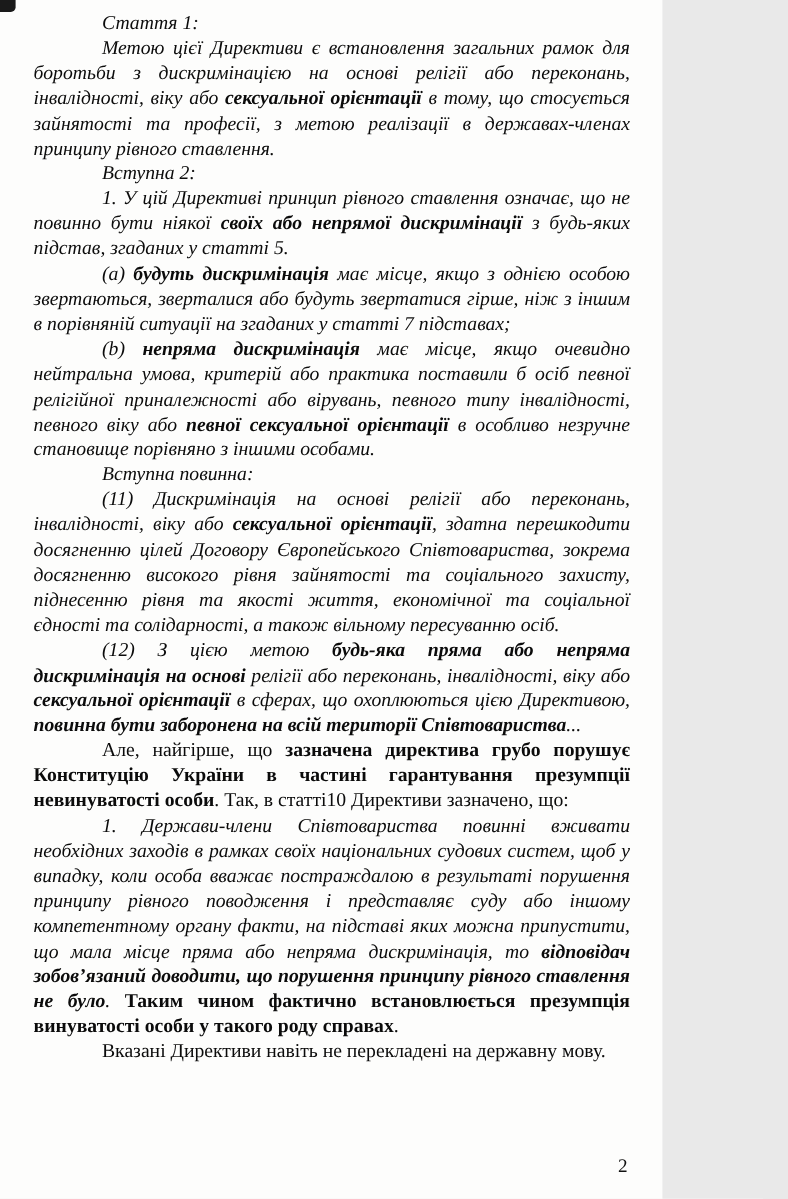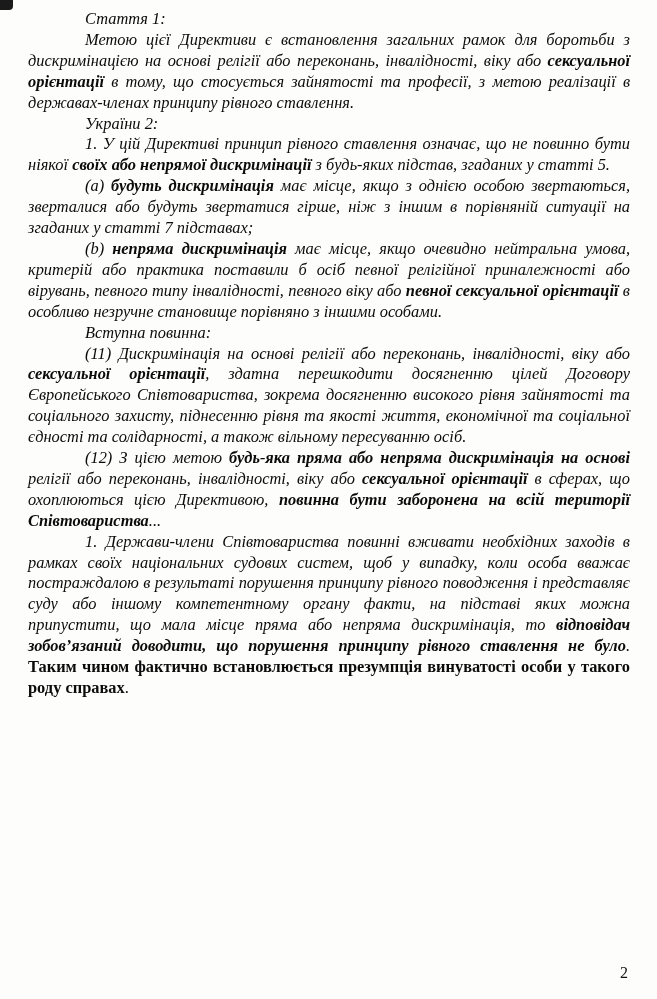--- a/index.html
+++ b/index.html
@@ -3,21 +3,21 @@
 <meta charset="utf-8">
 <style>
   html, body { margin: 0; padding: 0; }
   body {
     width: 657px; height: 999px;
     background: #e9e9e9;
     overflow: hidden;
   }
   .page {
     position: relative;
-    width: 657px; height: 999px;
+    width: 552px; height: 999px;
     box-sizing: border-box;
     background: #fdfdfc;
     color: #0b0b0b;
     font-family: "Liberation Serif", "DejaVu Serif", serif;
     font-size: 16.4px;
     line-height: 20.9px;
     padding: 9px 27px 0 28px;
   }
   .para {
     margin: 0;
@@ -44,23 +44,25 @@
   }
 </style>
 </head>
 <body>
 
 <div class="page">
   <div class="scan-artifact"></div>
   <div class="body-text">
       <p class="para"><span class="run i">Стаття 1:</span></p>
       <p class="para"><span class="run i">Метою цієї Директиви є встановлення загальних рамок для боротьби з дискримінацією на основі релігії або переконань, інвалідності, віку або </span><span class="run i b">сексуальної орієнтації</span><span class="run i"> в тому, що стосується зайнятості та професії, з метою реалізації в державах-членах принципу рівного ставлення.</span></p>
-      <p class="para"><span class="run i">України 2:</span></p>
+      <p class="para"><span class="run i">Вступна 2:</span></p>
       <p class="para"><span class="run i">1. У цій Директиві принцип рівного ставлення означає, що не повинно бути ніякої </span><span class="run i b">своїх або непрямої дискримінації</span><span class="run i"> з будь-яких підстав, згаданих у статті 5.</span></p>
       <p class="para"><span class="run i">(a) </span><span class="run i b">будуть дискримінація</span><span class="run i"> має місце, якщо з однією особою звертаються, зверталися або будуть звертатися гірше, ніж з іншим в порівняній ситуації на згаданих у статті 7 підставах;</span></p>
       <p class="para"><span class="run i">(b) </span><span class="run i b">непряма дискримінація</span><span class="run i"> має місце, якщо очевидно нейтральна умова, критерій або практика поставили б осіб певної релігійної приналежності або вірувань, певного типу інвалідності, певного віку або </span><span class="run i b">певної сексуальної орієнтації</span><span class="run i"> в особливо незручне становище порівняно з іншими особами.</span></p>
       <p class="para"><span class="run i">Вступна повинна:</span></p>
       <p class="para"><span class="run i">(11) Дискримінація на основі релігії або переконань, інвалідності, віку або </span><span class="run i b">сексуальної орієнтації</span><span class="run i">, здатна перешкодити досягненню цілей Договору Європейського Співтовариства, зокрема досягненню високого рівня зайнятості та соціального захисту, піднесенню рівня та якості життя, економічної та соціальної єдності та солідарності, а також вільному пересуванню осіб.</span></p>
       <p class="para"><span class="run i">(12) З цією метою </span><span class="run i b">будь-яка пряма або непряма дискримінація на основі</span><span class="run i"> релігії або переконань, інвалідності, віку або </span><span class="run i b">сексуальної орієнтації</span><span class="run i"> в сферах, що охоплюються цією Директивою, </span><span class="run i b">повинна бути заборонена на всій території Співтовариства</span><span class="run i">...</span></p>
+      <p class="para"><span class="run">Але, найгірше, що </span><span class="run b">зазначена директива грубо порушує Конституцію України в частині гарантування презумпції невинуватості особи</span><span class="run">. Так, в статті10 Директиви зазначено, що:</span></p>
       <p class="para"><span class="run i">1. Держави-члени Співтовариства повинні вживати необхідних заходів в рамках своїх національних судових систем, щоб у випадку, коли особа вважає постраждалою в результаті порушення принципу рівного поводження і представляє суду або іншому компетентному органу факти, на підставі яких можна припустити, що мала місце пряма або непряма дискримінація, то </span><span class="run i b">відповідач зобов’язаний доводити, що порушення принципу рівного ставлення не було</span><span class="run i">. </span><span class="run b">Таким чином фактично встановлюється презумпція винуватості особи у такого роду справах</span><span class="run">.</span></p>
+      <p class="para"><span class="run">Вказані Директиви навіть не перекладені на державну мову.</span></p>
     </div>
   <div class="page-number">2</div>
 </div>
 
 </body></html>

